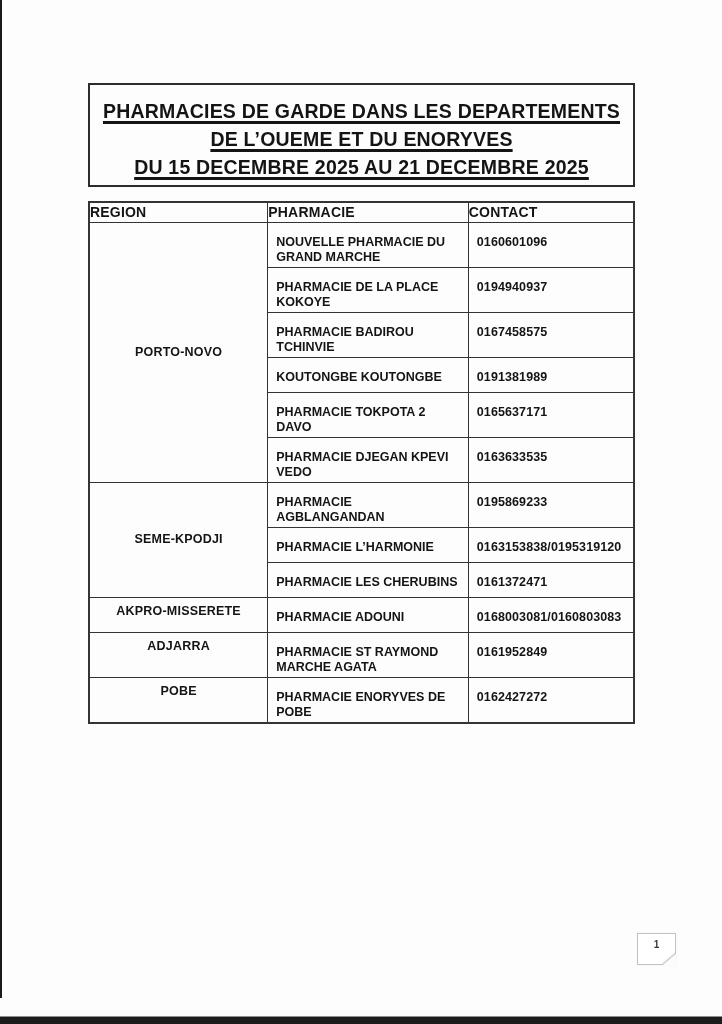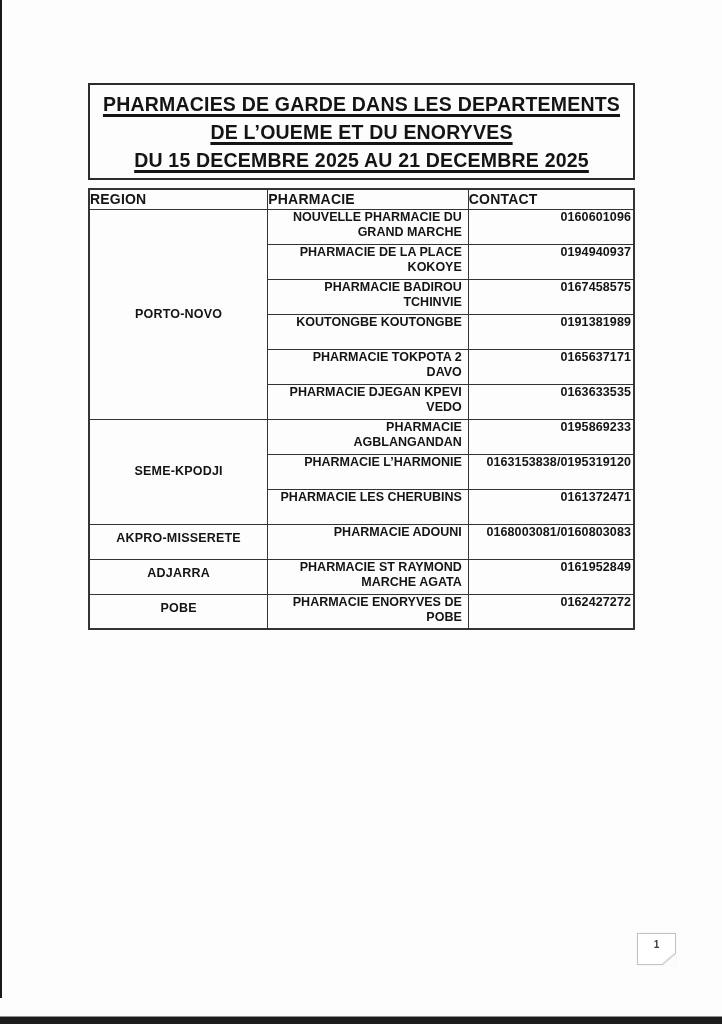--- a/index.html
+++ b/index.html
@@ -17,22 +17,22 @@
   }
   .scan-edge-bottom {
     position: absolute; left: 0; bottom: 0; width: 722px; height: 8px;
     background: #1c1c1c; border-top: 1px solid #8f8f8f;
   }
   .doc {
     position: absolute; left: 88px; top: 83px; width: 547px;
   }
   .title-box {
     border: 2px solid #2c2c2c;
-    padding: 5px 4px 4px 4px;
-    margin-bottom: 8px;
+    padding: 12px 4px 4px 4px;
+    margin-bottom: 14px;
     text-align: center;
   }
   .title-line {
     font-weight: bold;
     font-size: 19.5px;
     line-height: 28px;
     text-decoration: underline;
     text-decoration-thickness: 2.5px;
     text-underline-offset: 3px;
     letter-spacing: 0.2px;
@@ -57,22 +57,21 @@
     text-align: left;
     vertical-align: middle;
     letter-spacing: 0.2px;
   }
   td {
     font-size: 12.5px;
     font-weight: bold;
     line-height: 15px;
     height: 35px;
     vertical-align: top;
-    padding: 0 6px 2px 8px;
-    text-align: right;
+    padding: 12px 6px 2px 8px;
   }
   td.region-cell {
     text-align: center;
     padding: 6px 2px 2px 2px;
     letter-spacing: 0.2px;
   }
   td.region-cell.merged { vertical-align: middle; padding: 14px; }
   td.contact-cell { padding-right: 2px; letter-spacing: 0.1px; }
   .page-badge {
     position: absolute; left: 637px; top: 933px;

